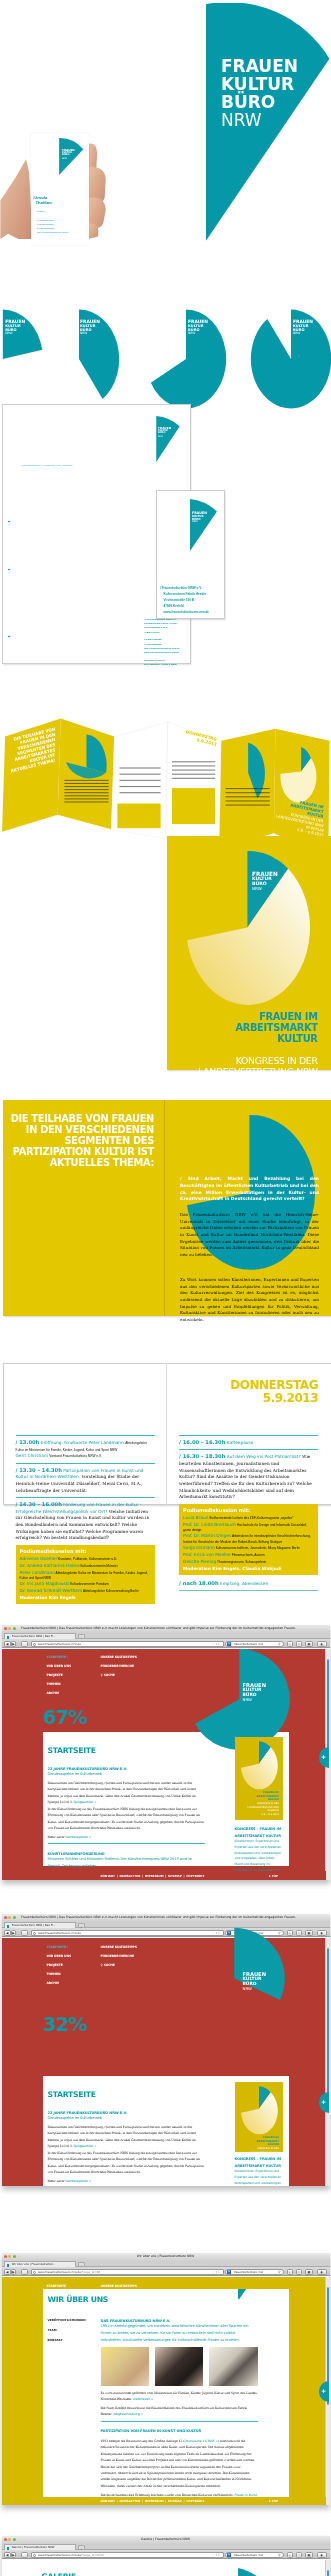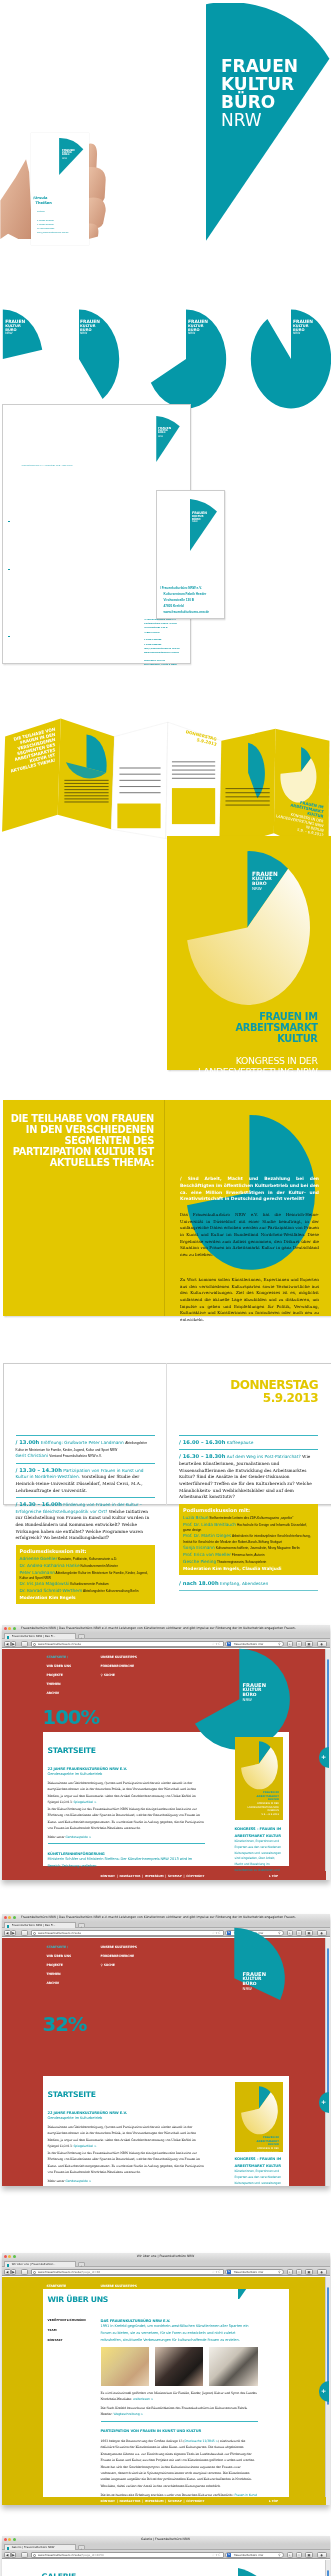--- a/index.html
+++ b/index.html
@@ -470,21 +470,21 @@
       <svg width="98" height="98" viewBox="0 0 190 190" style="overflow:visible">
         <path d="M82 55 L82 -43 A98 98 0 1 1 -3.8780546442986292 102.2118600619681 Z" fill="#0a9aa8"></path>
       </svg>
     </div>
   <div class="logo-text" style="position:absolute;left:241px;top:58px;font-size:5.2px;">
     <span class="l1">FRAUEN</span>
       <span class="l1" style="font-size:4.4px">KULTUR</span>
       <span class="l1" style="font-size:4.4px">BÜRO</span>
       <span class="l4" style="font-size:3.9px">NRW</span>
   </div>
-  <div class="pct" style="position:absolute;left:41px;top:81px;">100%</div>
+  <div class="pct" style="position:absolute;left:41px;top:81px;">67%</div>
 
   <div class="site-card" style="position:absolute;left:41px;top:107px;width:246px;height:134px;"></div>
   <div class="pie-stat" style="position:absolute;left:195px;top:46px;width:98px;height:98px;clip-path: inset(61px 0 0 0);">
       <svg width="98" height="98" viewBox="0 0 190 190" style="overflow:visible">
         <path d="M82 55 L82 -43 A98 98 0 1 1 -3.8780546442986292 102.2118600619681 Z" fill="#0a9aa8"></path>
       </svg>
     </div>
   <div class="site-h1" style="position:absolute;left:46px;top:121px;">STARTSEITE</div>
   <div style="position:absolute;left:46px;top:142px;width:157px;">
     <div class="site-h2">22 JAHRE FRAUENKULTURBÜRO NRW E.V.</div>

